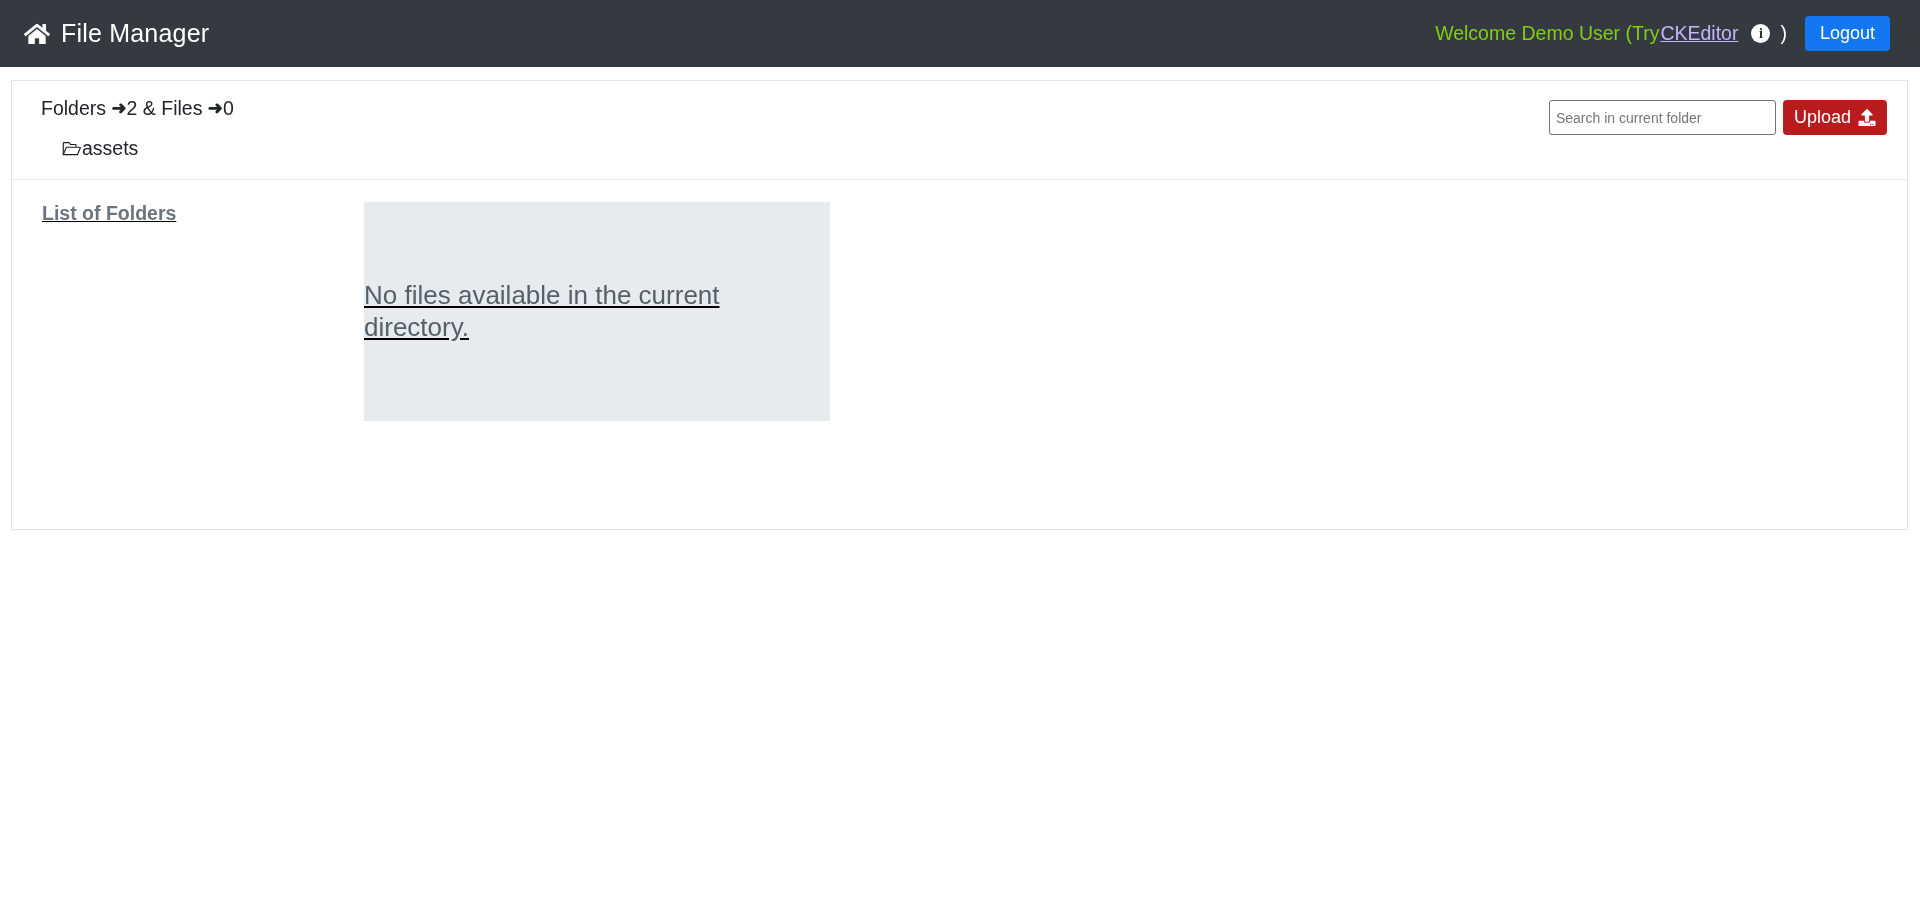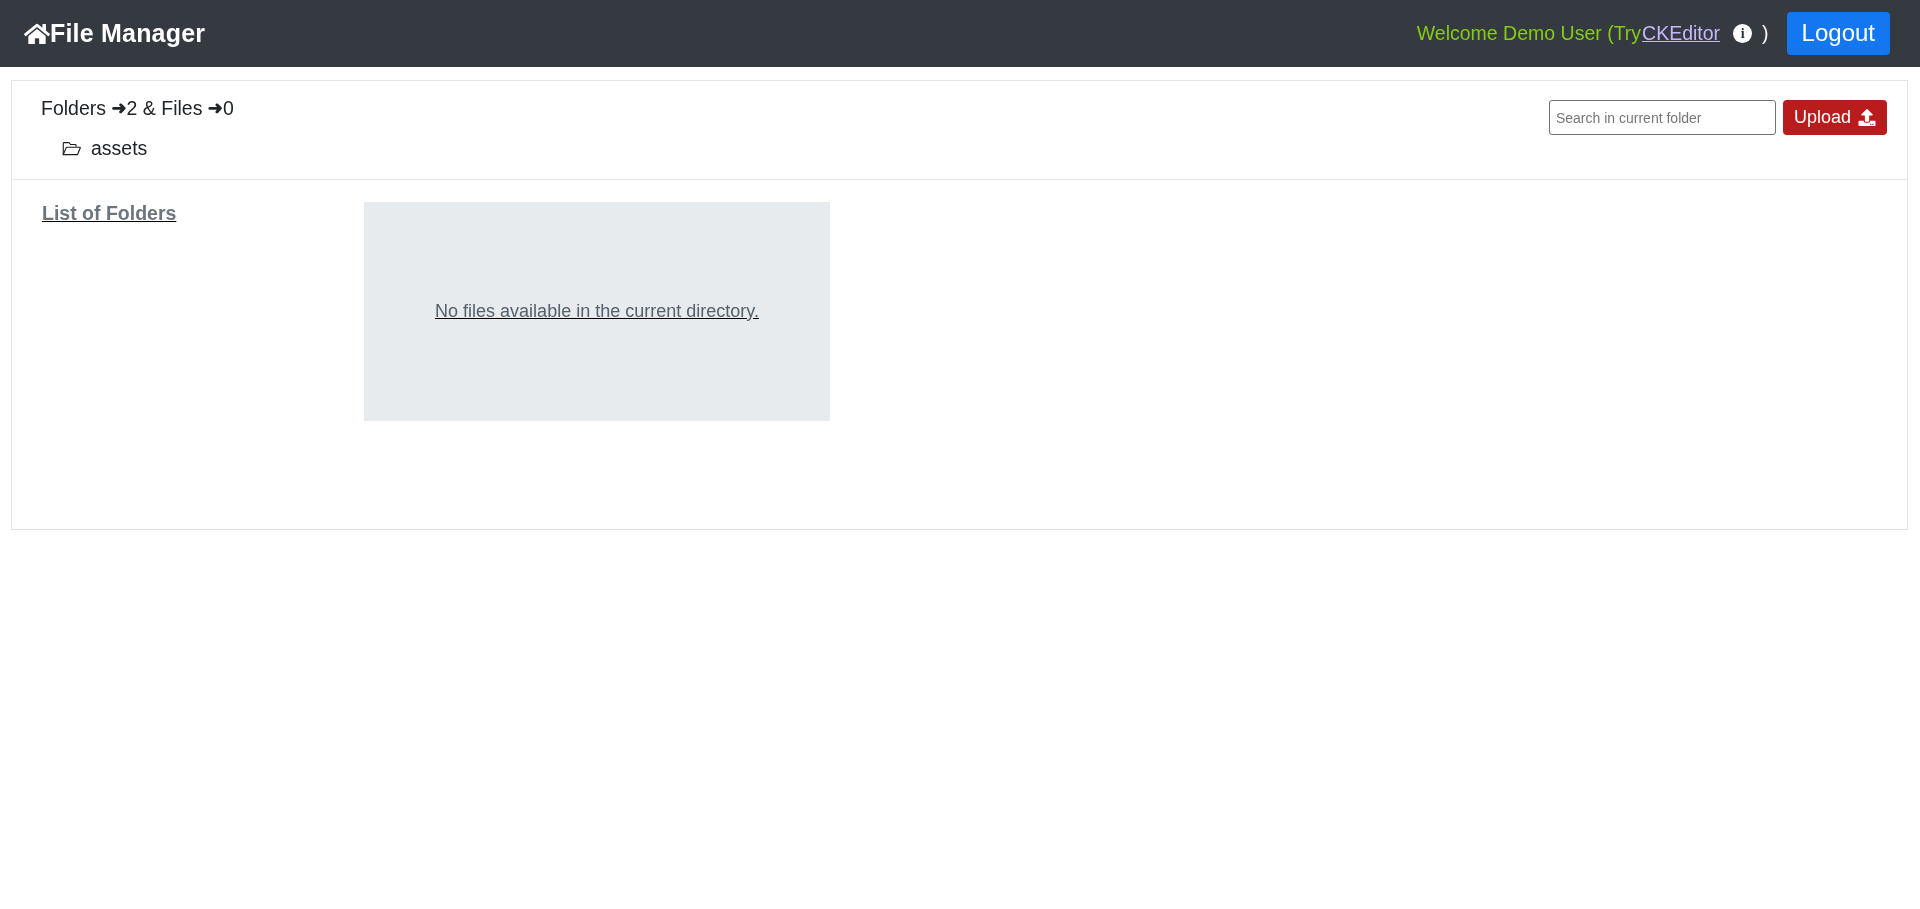--- a/index.html
+++ b/index.html
@@ -18,23 +18,24 @@
     height: 67px;
     background: #343a40;
     display: flex;
     align-items: center;
     justify-content: space-between;
     padding: 0 30px 0 24px;
   }
   .brand {
     display: flex;
     align-items: center;
+    gap: 11px;
     color: #ffffff;
     font-size: 25px;
-    font-weight: bold;
+    font-weight: normal;
     letter-spacing: .2px;
     text-decoration: none;
   }
   .brand .home-icon {
     display: inline-flex;
     width: 26px;
     height: 24px;
     align-items: center;
     justify-content: center;
   }
@@ -68,21 +69,21 @@
     line-height: 1;
     margin: 0 10px 0 12px;
     cursor: pointer;
   }
   .paren { color: #ffffff; }
   .logout-btn {
     background: #1377f2;
     color: #ffffff;
     border: none;
     border-radius: 4px;
-    font-size: 24px;
+    font-size: 18px;
     font-family: "Liberation Sans", sans-serif;
     padding: 7px 15px 8px;
     margin-left: 18px;
     cursor: pointer;
     line-height: 1.15;
   }
 
   
   .card {
     margin: 13px 12px 0 11px;
@@ -113,21 +114,20 @@
     font-size: 18px;
     transform: translateY(-1px);
   }
   .crumb-path {
     margin-top: 16px;
     padding-left: 20px;
     font-size: 19.5px;
     color: #212529;
     display: flex;
     align-items: center;
-    gap: 9px;
     cursor: pointer;
   }
   .open-folder-icon {
     display: inline-flex;
     width: 21px;
     height: 17px;
     align-items: center;
     justify-content: center;
   }
 
@@ -216,21 +216,21 @@
   .files-col { flex: 1; padding-left: 26px; }
   .empty-panel {
     width: 466px;
     height: 219px;
     background: #e8ebed;
     display: flex;
     align-items: center;
     justify-content: center;
   }
   .empty-text {
-    font-size: 18px;
+    font-size: 26px;
     color: #55606b;
     line-height: 1.2;
   }
 </style>
 </head>
 <body>
 
 <div class="navbar">
 
   <div class="brand">

